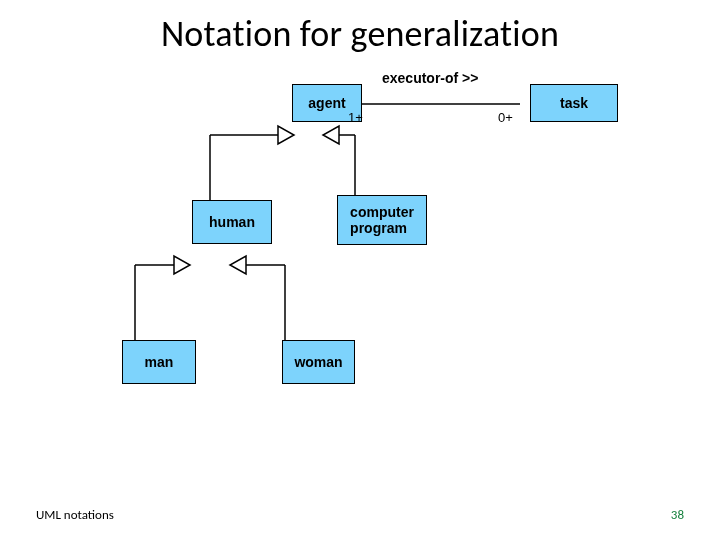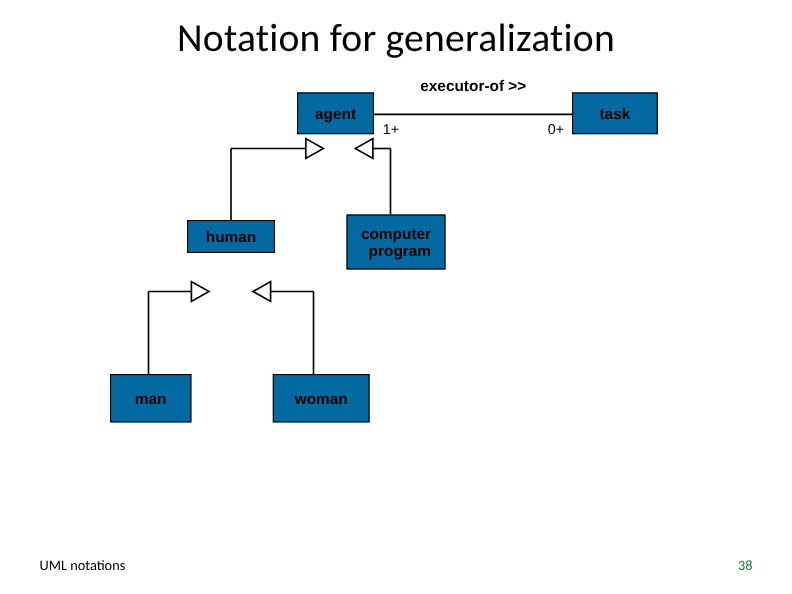--- a/index.html
+++ b/index.html
@@ -5,30 +5,31 @@
   * { box-sizing: border-box; margin: 0; padding: 0; }
   html, body { width: 720px; height: 540px; background: #fff; font-family: "Calibri", "Arial", sans-serif; position: relative; overflow: hidden; }
   .slide { width: 720px; height: 540px; position: relative; padding-left: 26px; }
   .title { position: absolute; top: 12px; left: 0; right: 0; text-align: center; font-size: 36px; color: #000; font-weight: 400; letter-spacing: 0.2px; }
   .footer-left { position: absolute; left: 36px; bottom: 18px; font-size: 13px; color: #000000; }
   .footer-right { position: absolute; right: 36px; bottom: 18px; font-size: 13px; color: #15803d; }
   .diagram { position: absolute; left: 80px; top: 70px; width: 560px; height: 360px; }
   .box {
     position: absolute;
     border: 1.5px solid #000;
-    background: #0369a1;
+    background: #7dd3fc;
     display: flex;
     align-items: center;
     justify-content: center;
     font-family: "Arial", sans-serif;
     font-weight: 700;
     font-size: 14px;
-    text-align: right;
+    text-align: left;
     line-height: 1.15;
     white-space: pre-line;
+    margin-left: 22px;
   }
   .assoc-label {
     position: absolute;
     font-family: "Arial", sans-serif;
     font-size: 14px;
     font-weight: 700;
     color: #000;
     white-space: nowrap;
   }
   .mult {
@@ -66,30 +67,30 @@
       <line x1="55" y1="270" x2="55" y2="195"></line>
       <line x1="55" y1="195" x2="94" y2="195"></line>
       <polygon class="tri" points="94,186 94,204 110,195"></polygon>
 
       <line x1="205" y1="270" x2="205" y2="195"></line>
       <line x1="205" y1="195" x2="166" y2="195"></line>
       <polygon class="tri" points="166,186 166,204 150,195"></polygon>
     </svg>
 
     <div class="box" style="left:190px; top:14px; width:70px; height:38px;">agent</div>
-    <div class="box" style="left:440px; top:14px; width:78px; height:38px;">task</div>
+    <div class="box" style="left:428px; top:14px; width:88px; height:38px;">task</div>
     <div class="assoc-label" style="left:302px; top:0px;">executor-of &gt;&gt;</div>
     <div class="mult" style="left:268px; top:40px;">1+</div>
     <div class="mult" style="left:418px; top:40px;">0+</div>
 
-    <div class="box" style="left:90px; top:130px; width:80px; height:30px;">human</div>
+    <div class="box" style="left:90px; top:130px; width:80px; height:44px;">human</div>
     <div class="box" style="left:235px; top:125px; width:90px; height:50px;">computer
 program</div>
 
     <div class="box" style="left:20px; top:270px; width:74px; height:44px;">man</div>
-    <div class="box" style="left:168px; top:270px; width:88px; height:44px;">woman</div>
+    <div class="box" style="left:180px; top:270px; width:73px; height:44px;">woman</div>
 
   </div>
 
   <div class="footer-left">UML notations</div>
   <div class="footer-right">38</div>
 
 </div>
 
 </body></html>

